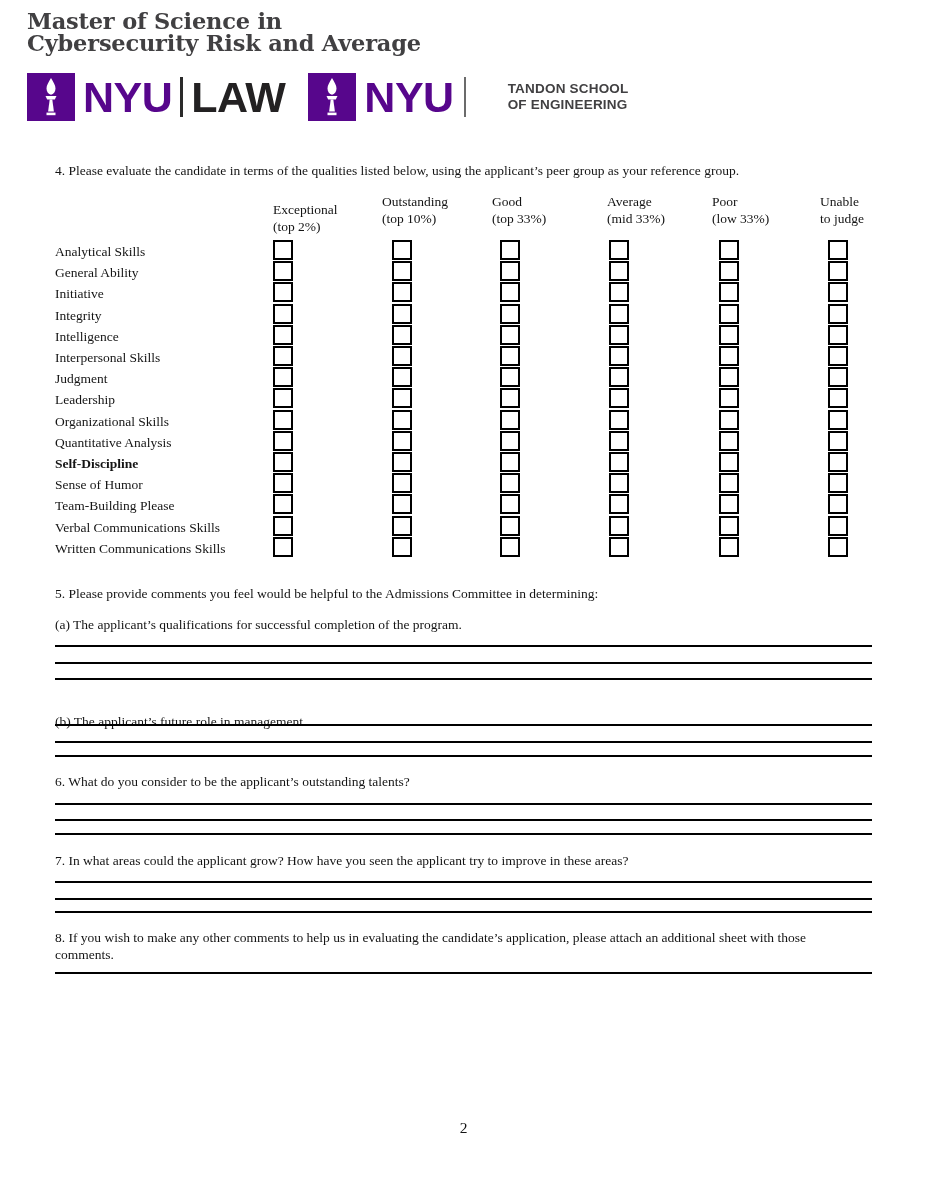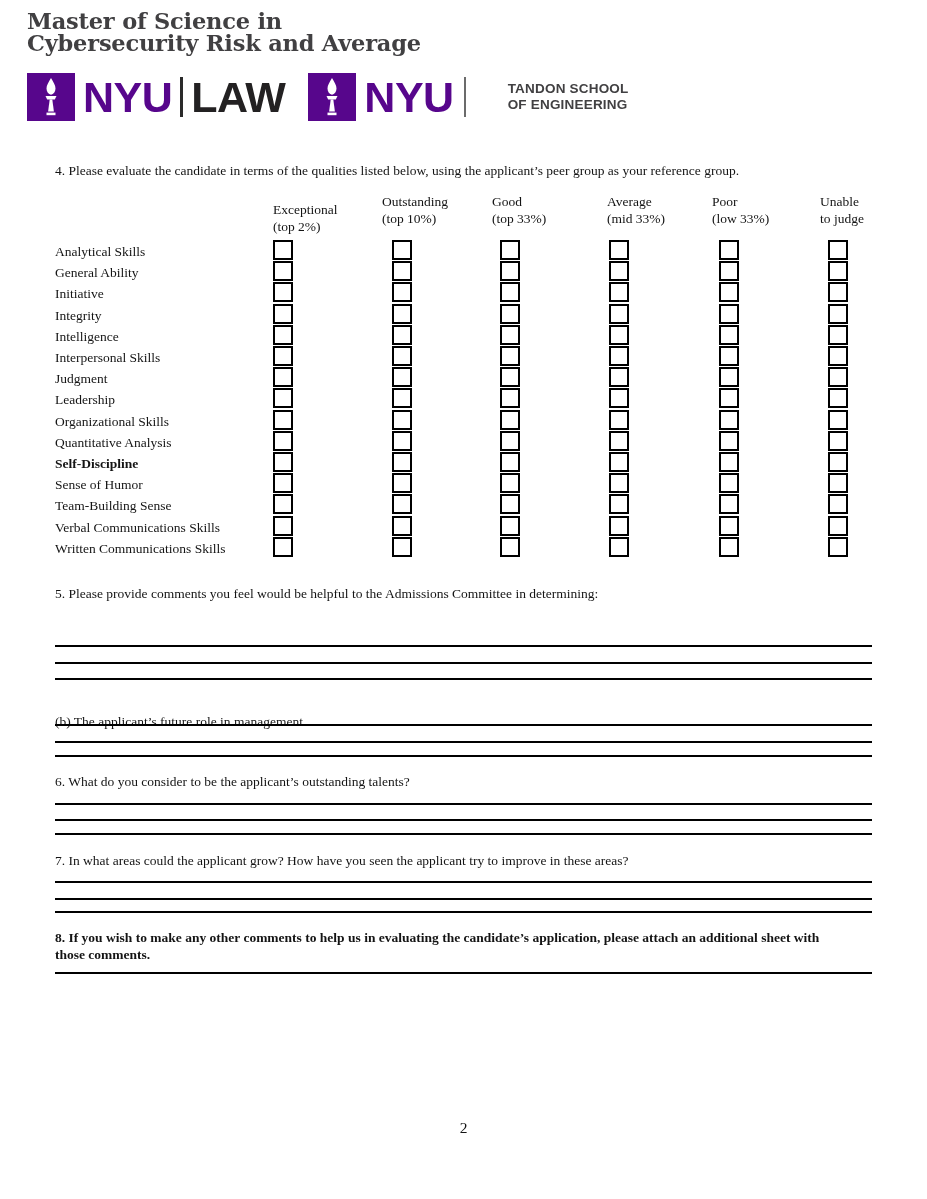--- a/index.html
+++ b/index.html
@@ -82,24 +82,25 @@
       <span class="tandon-text">
         <span>TANDON SCHOOL</span><br>
         <span>OF ENGINEERING</span>
       </span>
     </div>
   </div>
 
   <div class="prompt" style="left:55px; top:162px;">4. Please evaluate the candidate in terms of the qualities listed below, using the applicant’s peer group as your reference group.</div>
 
   <div class="prompt" style="left:55px; top:585px;">5. Please provide comments you feel would be helpful to the Admissions Committee in determining:</div>
+  <div class="prompt" style="left:55px; top:616px;">(a) The applicant’s qualifications for successful completion of the program.</div>
   <div class="prompt" style="left:55px; top:713px;text-align:center;">(b) The applicant’s future role in management.</div>
   <div class="prompt" style="left:55px; top:773px;">6. What do you consider to be the applicant’s outstanding talents?</div>
   <div class="prompt" style="left:55px; top:852px;">7. In what areas could the applicant grow? How have you seen the applicant try to improve in these areas?</div>
-  <div class="prompt wrap" style="left:55px; top:929px; width:778px;font-weight:bold;">8. If you wish to make any other comments to help us in evaluating the candidate’s application, please attach an additional sheet with those comments.</div>
+  <div class="prompt wrap" style="left:55px; top:929px; width:778px;">8. If you wish to make any other comments to help us in evaluating the candidate’s application, please attach an additional sheet with those comments.</div>
 
   <div id="page-number">2</div>
 <div class="col-head" style="left: 273px; top: 193px; margin-top: 8px;">
       <div class="">Exceptional</div>
       <div class="">(top 2%)</div>
     </div>
     <div class="col-head" style="left: 382px; top: 193px;">
       <div class="">Outstanding</div>
       <div class="">(top 10%)</div>
     </div>
@@ -196,21 +197,21 @@
     <div class="checkbox" style="left: 609px; top: 452px;"></div>
     <div class="checkbox" style="left: 719px; top: 452px;"></div>
     <div class="checkbox" style="left: 828px; top: 452px;"></div>
     <div class="row-label" style="left: 55px; top: 478px;">Sense of Humor</div>
     <div class="checkbox" style="left: 273px; top: 473px;"></div>
     <div class="checkbox" style="left: 392px; top: 473px;"></div>
     <div class="checkbox" style="left: 500px; top: 473px;"></div>
     <div class="checkbox" style="left: 609px; top: 473px;"></div>
     <div class="checkbox" style="left: 719px; top: 473px;"></div>
     <div class="checkbox" style="left: 828px; top: 473px;"></div>
-    <div class="row-label" style="left: 55px; top: 499px;">Team-Building Sense</div>
+    <div class="row-label" style="left: 55px; top: 499px;">Team-Building Please</div>
     <div class="checkbox" style="left: 273px; top: 494px;"></div>
     <div class="checkbox" style="left: 392px; top: 494px;"></div>
     <div class="checkbox" style="left: 500px; top: 494px;"></div>
     <div class="checkbox" style="left: 609px; top: 494px;"></div>
     <div class="checkbox" style="left: 719px; top: 494px;"></div>
     <div class="checkbox" style="left: 828px; top: 494px;"></div>
     <div class="row-label" style="left: 55px; top: 521px;">Verbal Communications Skills</div>
     <div class="checkbox" style="left: 273px; top: 516px;"></div>
     <div class="checkbox" style="left: 392px; top: 516px;"></div>
     <div class="checkbox" style="left: 500px; top: 516px;"></div>

